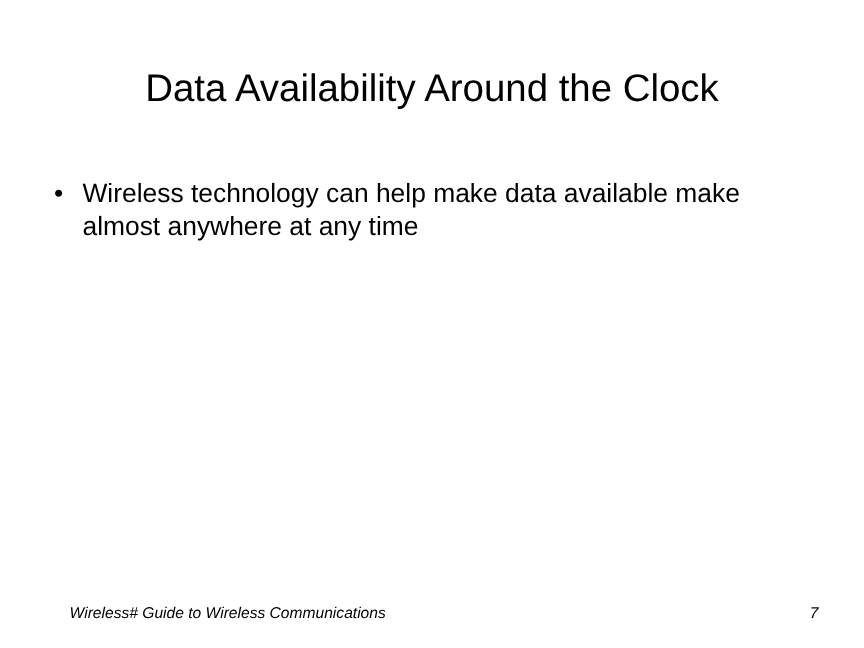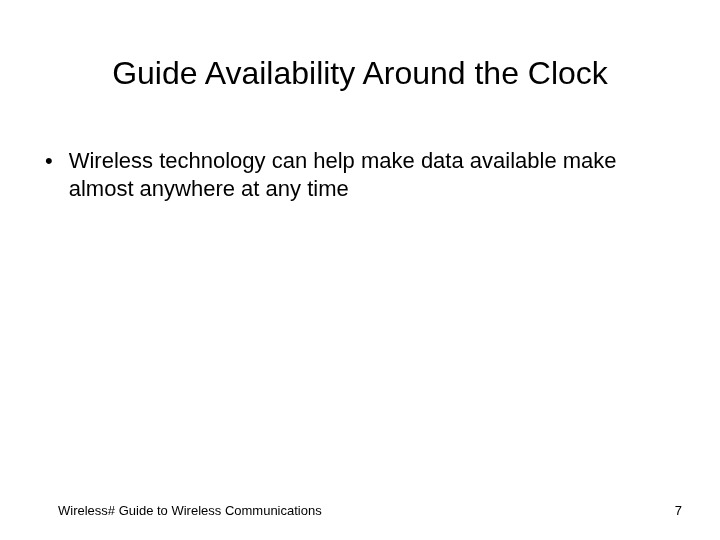--- a/index.html
+++ b/index.html
@@ -54,33 +54,34 @@
       bottom: 22px;
       left: 0;
       right: 0;
       width: 100%;
       display: flex;
       justify-content: space-between;
       align-items: baseline;
       padding-left: 58px;
       padding-right: 38px;
       font-size: 13px;
+      font-style: italic;
     }
     .footer-left {
       text-align: left;
     }
     .footer-right {
       text-align: right;
     }
   </style>
 </head>
 <body>
 
 <div class="slide">
-  <h1 class="title">Guide Availability Around the Clock</h1>
+  <h1 class="title">Data Availability Around the Clock</h1>
 
   <div class="body-content">
     <div class="bullet-item">
       <span class="bullet-marker">•</span>
       <span class="bullet-text">Wireless technology can help make data available make almost anywhere at any time</span>
     </div>
   </div>
 
   <div class="footer">
     <span class="footer-left">Wireless# Guide to Wireless Communications</span>

